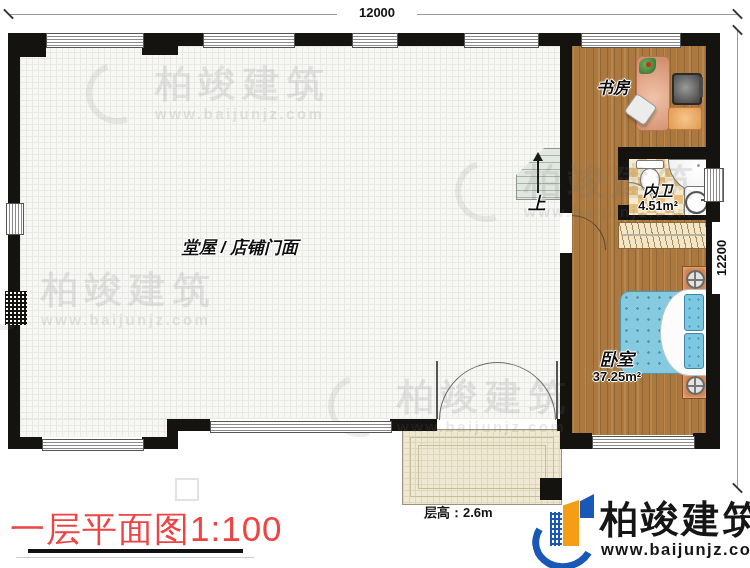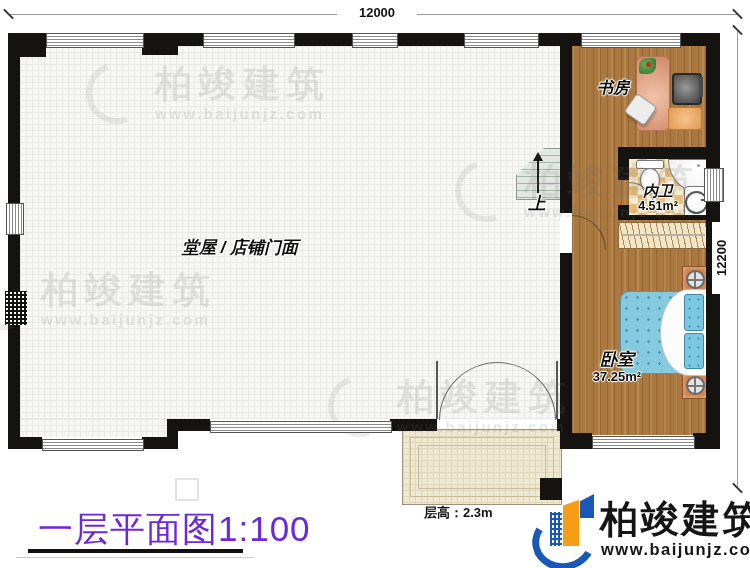--- a/index.html
+++ b/index.html
@@ -212,26 +212,26 @@
   <div class="tick" style="left:731px;top:13px;"></div>
   <div class="dimlabel" style="left:337px;top:5px;width:80px;">12000</div>
 
   <div class="dimline" style="left:737px;top:30px;width:1px;height:459px;"></div>
   <div class="tick" style="left:731px;top:29px;"></div>
   <div class="tick" style="left:731px;top:487px;"></div>
   <div class="dimlabel" style="left:712px;top:222px;width:20px;height:72px;writing-mode:vertical-rl;transform:rotate(180deg);line-height:20px;">12200</div>
 
   <div class="abs" style="left:175px;top:478px;width:20px;height:19px;border:2px solid #e2e2e2;z-index:2;"></div>
 
-  <div class="abs" style="left:38px;top:506px;font-size:35px;color:#6d28d9;letter-spacing:1px;z-index:9;white-space:nowrap;">一层平面图1:100</div>
+  <div class="abs" style="left:10px;top:506px;font-size:35px;color:#ef4444;letter-spacing:1px;z-index:9;white-space:nowrap;">一层平面图1:100</div>
   <div class="abs" style="left:28px;top:549px;width:215px;height:4px;background:#111;z-index:9;"></div>
   <div class="abs" style="left:16px;top:557px;width:238px;height:1px;background:#ccc;z-index:9;"></div>
 
   <div class="footer-stat abs" style="left:424px;top:503px;z-index:9;">
-    <span>层高：</span><span>2.3m</span>
+    <span>层高：</span><span>2.6m</span>
   </div>
 
   <div class="abs" style="left:532px;top:492px;width:62px;height:72px;z-index:9;">
     <div class="abs" style="left:0;top:20px;width:50px;height:44px;border:7px solid #1a58b8;border-radius:50%;border-top-color:transparent;border-right-color:transparent;transform:rotate(-15deg);"></div>
     <div class="abs" style="left:18px;top:20px;width:12px;height:34px;background:#1a58b8;background-image:radial-gradient(#fff 1px,transparent 1.3px);background-size:4px 5px;background-position:1px 2px;"></div>
     <div class="abs" style="left:31px;top:8px;width:16px;height:46px;background:#f59d14;clip-path:polygon(0 12%,100% 0,100% 100%,0 100%);"></div>
     <div class="abs" style="left:48px;top:2px;width:14px;height:24px;background:#1a58b8;clip-path:polygon(0 30%,100% 0,100% 100%,0 100%);"></div>
   </div>
   <div class="abs" style="left:600px;top:494px;font-size:38px;font-weight:900;color:#151515;letter-spacing:3px;z-index:9;white-space:nowrap;">柏竣建筑</div>
   <div class="abs" style="left:601px;top:540px;font-size:16.5px;font-weight:bold;color:#151515;letter-spacing:1.5px;z-index:9;white-space:nowrap;">www.baijunjz.com</div>

